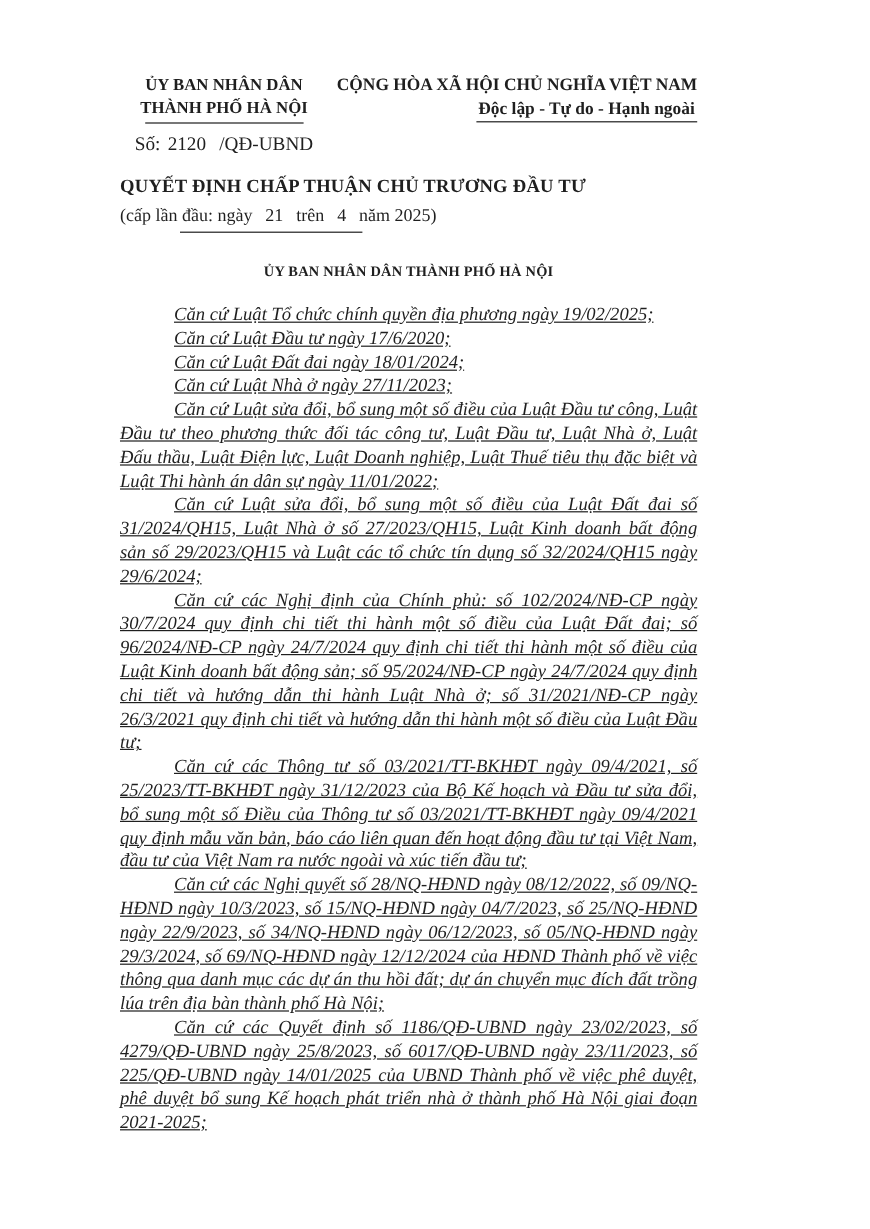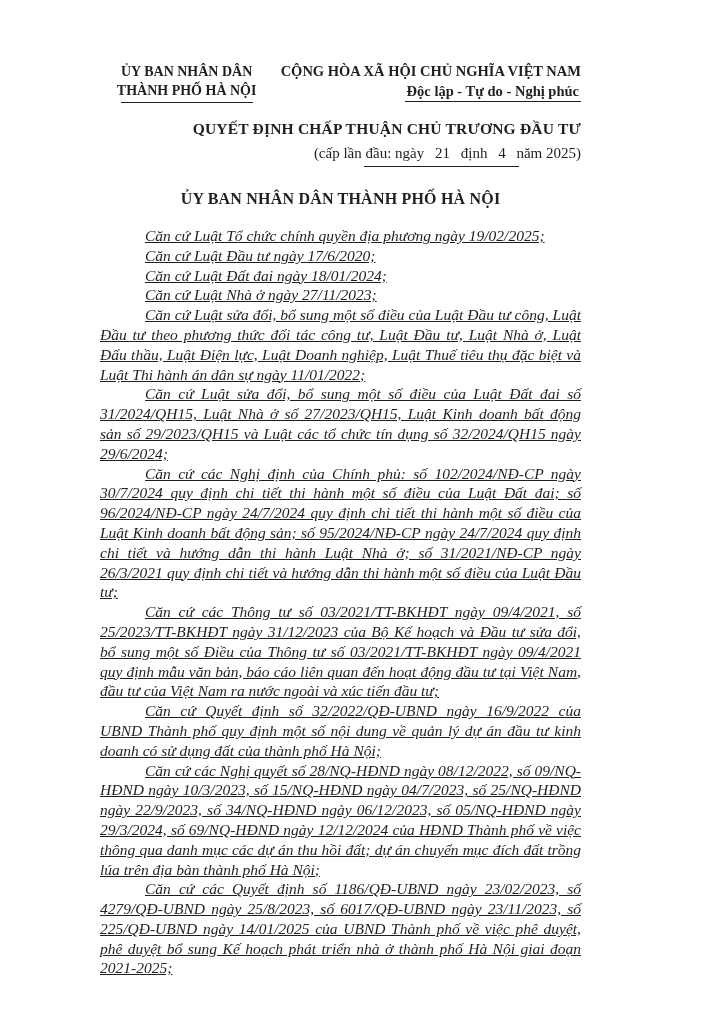--- a/index.html
+++ b/index.html
@@ -24,31 +24,31 @@
   .doc-number{font-size:16px;margin-top:9px;white-space:nowrap;}
   .doc-number .num{margin:0 5px 0 6px;}
   .doc-number .suffix{margin-left:6px;}
   .hdr-right{width:348px;text-align:right;}
   .hdr-right .l1{font-weight:bold;font-size:14.5px;line-height:19px;white-space:nowrap;}
   .hdr-right .l2{
     display:inline-block;font-weight:bold;font-size:14.5px;line-height:18px;
     border-bottom:1.5px solid var(--ink);padding:0 2px 1px;margin-top:1px;white-space:nowrap;
   }
   
-  .title-block{text-align:right;margin-top:16px;}
+  .title-block{text-align:left;margin-top:16px;}
   .doc-title{font-weight:bold;font-size:15.5px;line-height:20px;letter-spacing:.2px;}
   .subtitle-line{margin-top:5px;font-size:15px;line-height:19px;}
   .subtitle{position:relative;display:inline-block;padding-bottom:4px;}
   .subtitle .date-rule{
     position:absolute;left:50px;right:62px;bottom:0;height:0;
     border-top:1.3px solid var(--ink);
   }
   .fill-value{margin:0 7px;}
   .issuer-heading{
-    text-align:center;font-weight:bold;font-size:16px;line-height:20px;
+    text-align:center;font-weight:bold;font-size:12px;line-height:20px;
     margin-top:22px;letter-spacing:.2px;
   }
   
   .body-block{margin-top:17px;}
   .body-par{
     margin:0;font-style:italic;font-size:15.5px;line-height:19.8px;
     text-align:justify;text-indent:45px;
     text-justify:inter-word;
     text-decoration:underline;
   }
@@ -57,36 +57,39 @@
 <body>
 
 <div class="page">
 
   <div class="header-row">
 
     <div class="hdr-left">
       <div class="l1">ỦY BAN NHÂN DÂN</div>
       <div class="l2">THÀNH PHỐ HÀ NỘI</div>
       <div class="hdr-rule"></div>
+      <div class="doc-number">
+        <span>Số:</span><span class="num">2120</span><span class="suffix">/QĐ-UBND</span>
+      </div>
     </div>
 
     <div class="hdr-right">
       <div class="l1">CỘNG HÒA XÃ HỘI CHỦ NGHĨA VIỆT NAM</div>
-      <div class="l2">Độc lập - Tự do - Nghị phúc</div>
+      <div class="l2">Độc lập - Tự do - Hạnh ngoài</div>
     </div>
 
   </div>
 
   <div class="title-block">
     <div class="doc-title">QUYẾT ĐỊNH CHẤP THUẬN CHỦ TRƯƠNG ĐẦU TƯ</div>
     <div class="subtitle-line">
       <span class="subtitle">
         <span>(cấp lần đầu: ngày</span>
         <span class="fill-value">21</span>
-        <span>định</span>
+        <span>trên</span>
         <span class="fill-value">4</span>
         <span>năm 2025)</span>
         <span class="date-rule"></span>
       </span>
     </div>
   </div>
 
   <div class="issuer-heading">ỦY BAN NHÂN DÂN THÀNH PHỐ HÀ NỘI</div>
 
   <div class="body-block">
@@ -101,20 +104,19 @@
 
 
       <p class="body-par">Căn cứ Luật sửa đổi, bổ sung một số điều của Luật Đầu tư công, Luật Đầu tư theo phương thức đối tác công tư, Luật Đầu tư, Luật Nhà ở, Luật Đấu thầu, Luật Điện lực, Luật Doanh nghiệp, Luật Thuế tiêu thụ đặc biệt và Luật Thi hành án dân sự ngày 11/01/2022;</p>
 
       <p class="body-par">Căn cứ Luật sửa đổi, bổ sung một số điều của Luật Đất đai số 31/2024/QH15, Luật Nhà ở số 27/2023/QH15, Luật Kinh doanh bất động sản số 29/2023/QH15 và Luật các tổ chức tín dụng số 32/2024/QH15 ngày 29/6/2024;</p>
 
       <p class="body-par">Căn cứ các Nghị định của Chính phủ: số 102/2024/NĐ-CP ngày 30/7/2024 quy định chi tiết thi hành một số điều của Luật Đất đai; số 96/2024/NĐ-CP ngày 24/7/2024 quy định chi tiết thi hành một số điều của Luật Kinh doanh bất động sản; số 95/2024/NĐ-CP ngày 24/7/2024 quy định chi tiết và hướng dẫn thi hành Luật Nhà ở; số 31/2021/NĐ-CP ngày 26/3/2021 quy định chi tiết và hướng dẫn thi hành một số điều của Luật Đầu tư;</p>
 
       <p class="body-par">Căn cứ các Thông tư số 03/2021/TT-BKHĐT ngày 09/4/2021, số 25/2023/TT-BKHĐT ngày 31/12/2023 của Bộ Kế hoạch và Đầu tư sửa đổi, bổ sung một số Điều của Thông tư số 03/2021/TT-BKHĐT ngày 09/4/2021 quy định mẫu văn bản, báo cáo liên quan đến hoạt động đầu tư tại Việt Nam, đầu tư của Việt Nam ra nước ngoài và xúc tiến đầu tư;</p>
 
-      <p class="body-par">Căn cứ Quyết định số 32/2022/QĐ-UBND ngày 16/9/2022 của UBND Thành phố quy định một số nội dung về quản lý dự án đầu tư kinh doanh có sử dụng đất của thành phố Hà Nội;</p>
 
       <p class="body-par">Căn cứ các Nghị quyết số 28/NQ-HĐND ngày 08/12/2022, số 09/NQ-HĐND ngày 10/3/2023, số 15/NQ-HĐND ngày 04/7/2023, số 25/NQ-HĐND ngày 22/9/2023, số 34/NQ-HĐND ngày 06/12/2023, số 05/NQ-HĐND ngày 29/3/2024, số 69/NQ-HĐND ngày 12/12/2024 của HĐND Thành phố về việc thông qua danh mục các dự án thu hồi đất; dự án chuyển mục đích đất trồng lúa trên địa bàn thành phố Hà Nội;</p>
 
       <p class="body-par">Căn cứ các Quyết định số 1186/QĐ-UBND ngày 23/02/2023, số 4279/QĐ-UBND ngày 25/8/2023, số 6017/QĐ-UBND ngày 23/11/2023, số 225/QĐ-UBND ngày 14/01/2025 của UBND Thành phố về việc phê duyệt, phê duyệt bổ sung Kế hoạch phát triển nhà ở thành phố Hà Nội giai đoạn 2021-2025;</p>
     </div>
 
 </div>
 
 </body></html>

